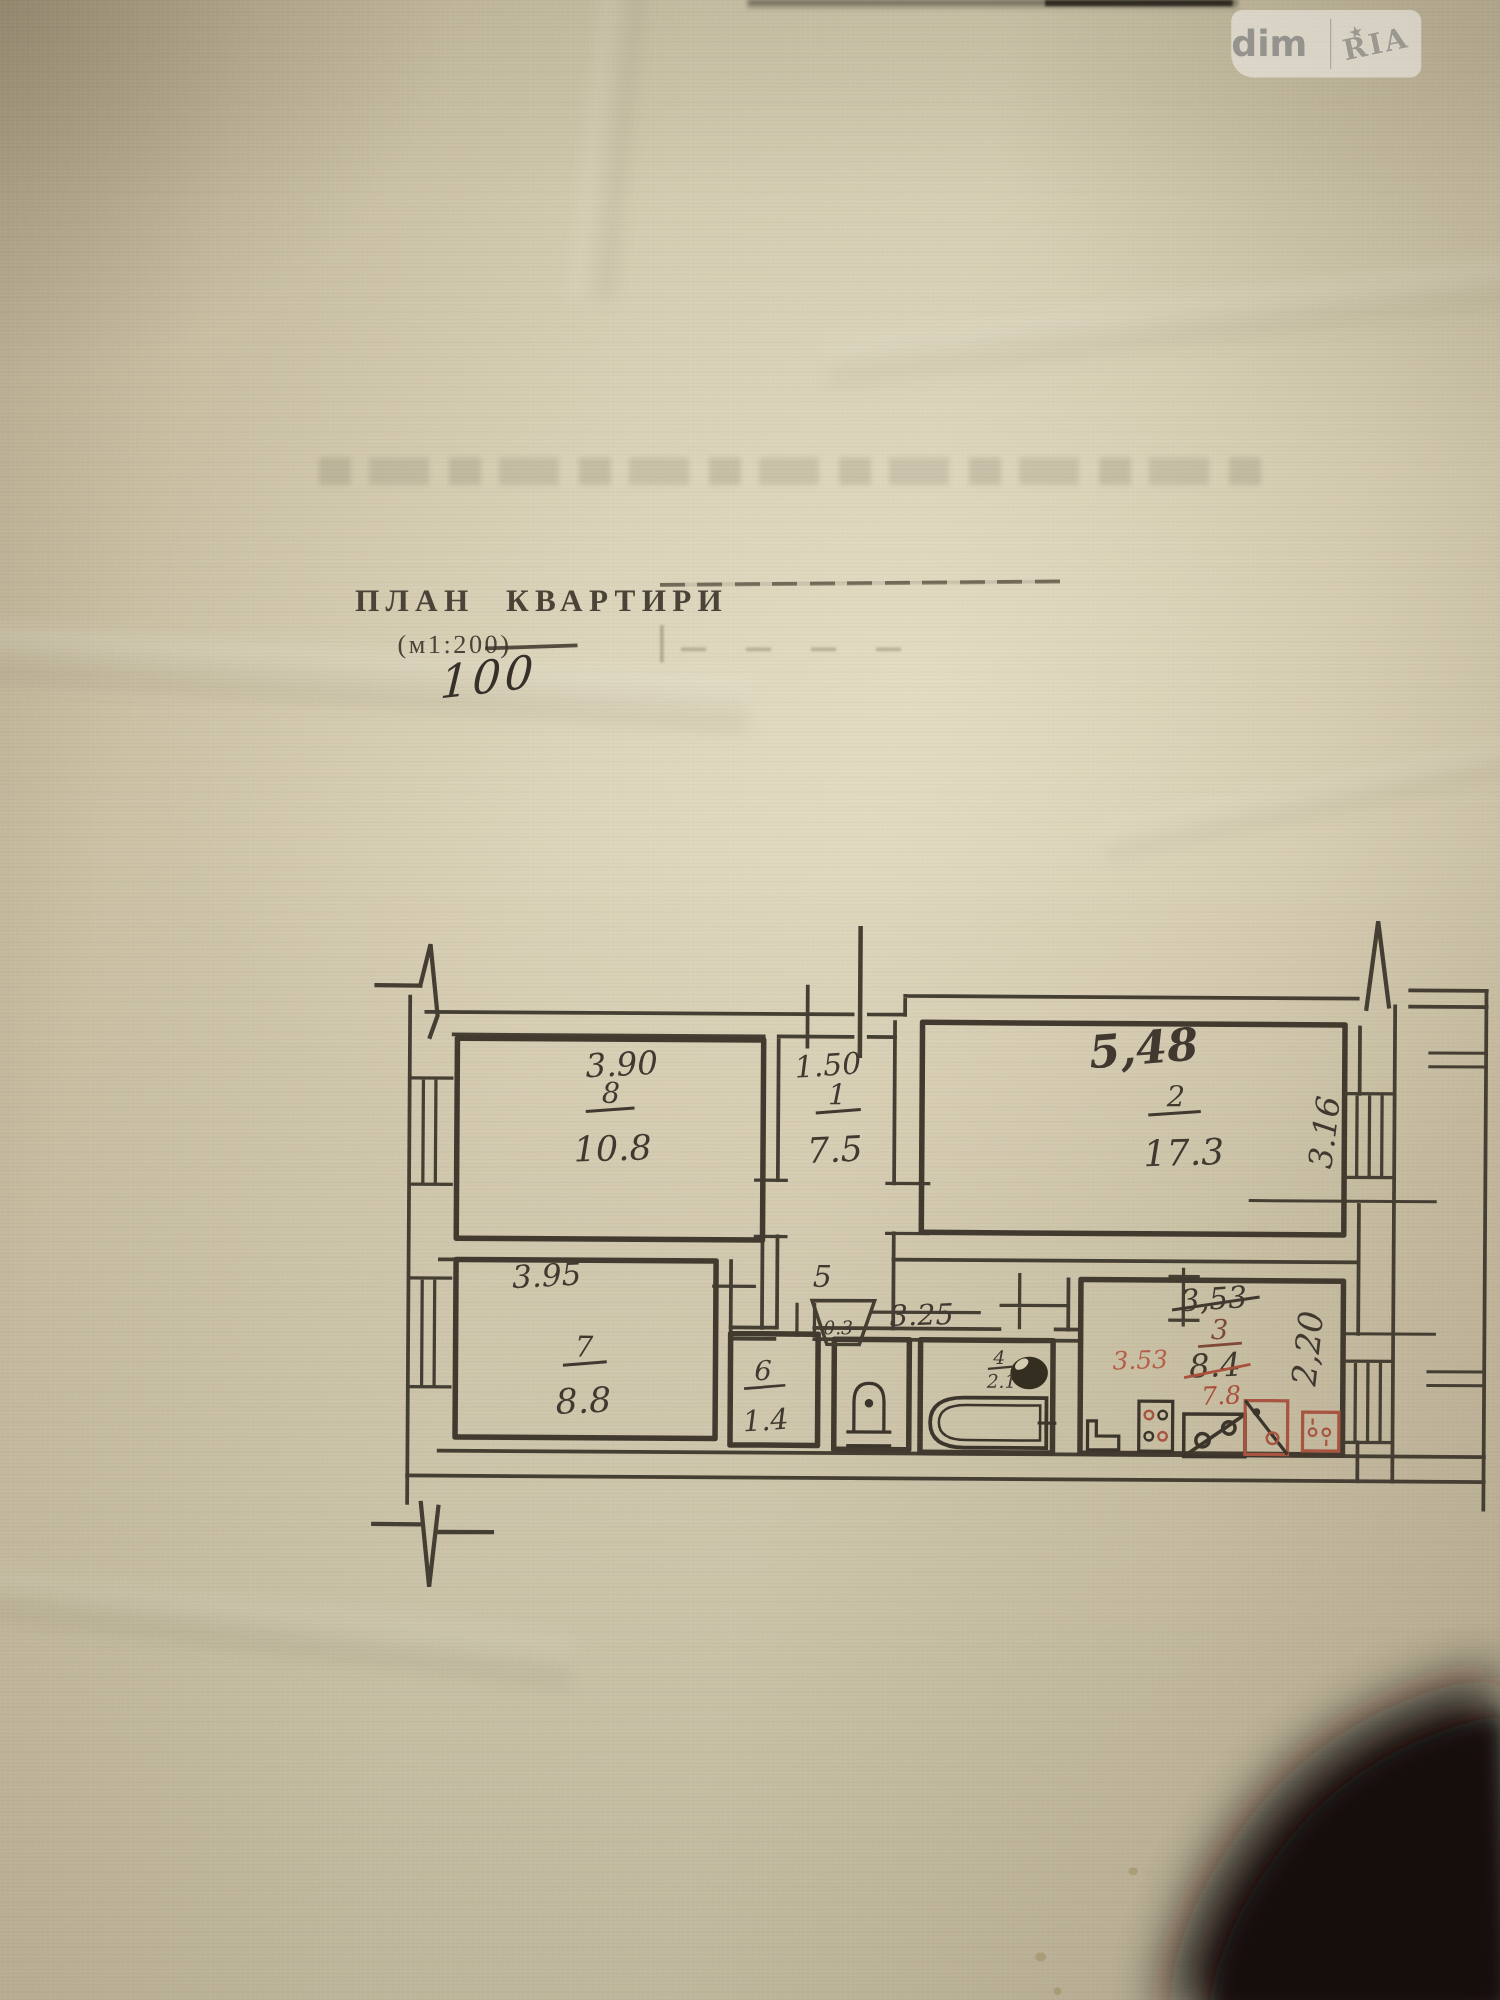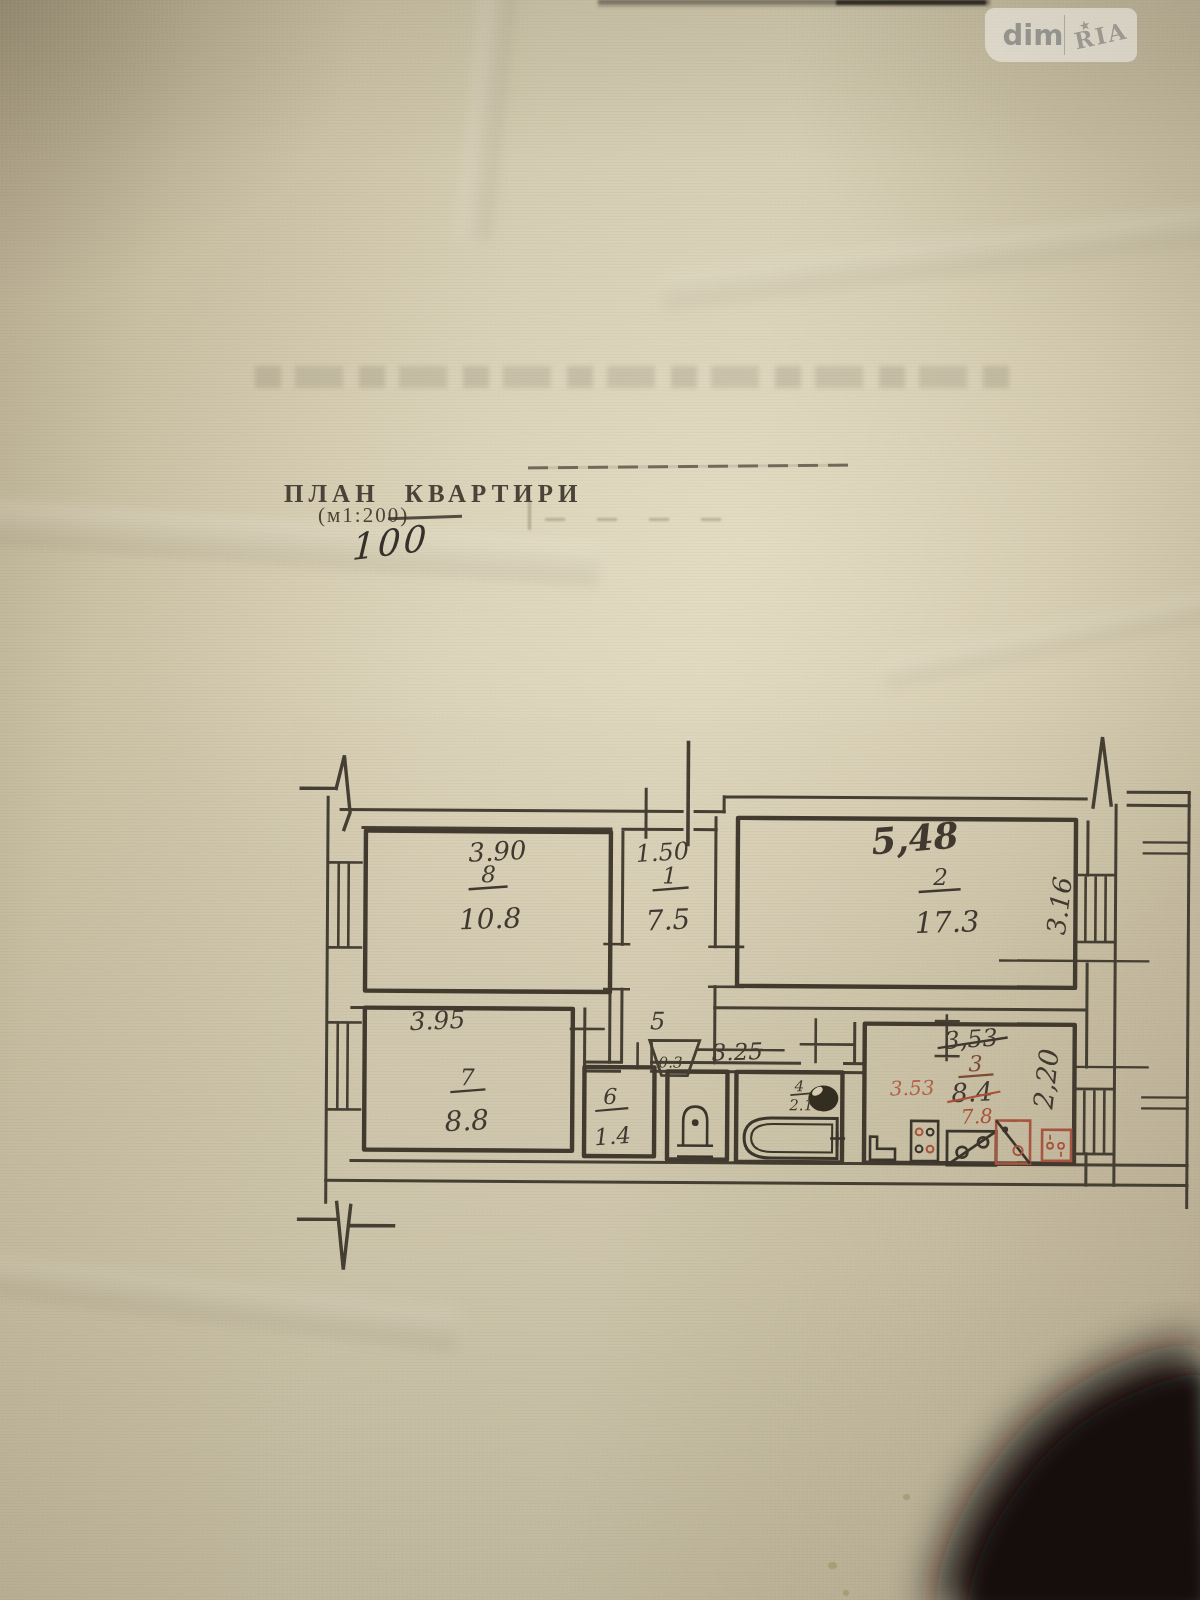--- a/index.html
+++ b/index.html
@@ -34,21 +34,21 @@
   .c5 { left:880px; top:620px; width:380px; height:30px; transform:rotate(-12deg);
         background:linear-gradient(180deg, rgba(255,255,250,0.12), rgba(90,80,60,0.08)); filter:blur(6px); }
   .faded-row { position:absolute; left:255px; top:366px; width:760px; height:22px; opacity:0.16; filter:blur(2px);
         background:repeating-linear-gradient(90deg, #5b5243 0 26px, transparent 26px 40px, #6a6152 40px 88px, transparent 88px 104px); }
   .top-sliver { position:absolute; left:598px; top:0; width:392px; height:8px;
         background:linear-gradient(180deg, rgba(22,17,12,0.62), rgba(22,17,12,0)); filter:blur(1.5px); }
   .top-sliver2 { position:absolute; left:836px; top:0; width:150px; height:5px;
         background:rgba(18,14,10,0.72); filter:blur(1px); }
 
   
-  .title { position:absolute; left:284px; top:480px; color:#4b4337; font-weight:bold;
+  .title { position:absolute; left:284px; top:468px; color:#4b4337; font-weight:bold;
         font-size:25px; letter-spacing:5px; word-spacing:14px; filter:blur(0.4px); white-space:nowrap; }
   .blank-line-1 { position:absolute; left:528px; top:465px; width:320px; height:3px; transform:rotate(-0.5deg);
         opacity:0.75; filter:blur(0.6px);
         background:repeating-linear-gradient(90deg, #4e4537 0 20px, rgba(78,69,55,0.18) 20px 30px); }
   .scale-row { position:absolute; left:318px; top:503px; color:#4b4337; font-size:21px;
         letter-spacing:2px; filter:blur(0.4px); white-space:nowrap; }
   .scale-ratio { }
   .scale-strike { position:absolute; left:388px; top:516px; width:74px; height:3px;
         background:#3c342a; transform:rotate(-2deg); opacity:0.85; }
   .scale-corr { position:absolute; left:352px; top:522px; font-family:"DejaVu Serif", serif; font-style:italic;
@@ -56,21 +56,21 @@
   .blank-line-2 { position:absolute; left:528px; top:500px; width:206px; height:30px; opacity:0.30; filter:blur(1px);
         border-left:3px solid #4e4537;
         background:repeating-linear-gradient(90deg, transparent 0 14px, #5b5243 14px 34px, transparent 34px 52px) 0 18px / 100% 3px no-repeat; }
 
   
   svg.plan { position:absolute; left:0; top:0; }
 
   
   .wm { position:absolute; left:985px; top:8px; width:152px; height:54px; opacity:0.88;
         background:rgba(255,255,255,0.52); border-radius:9px 9px 9px 18px; display:flex; align-items:center; }
-  .wm-left { flex:1 1 52%; text-align:right; font-family:"DejaVu Sans", sans-serif; font-weight:bold;
+  .wm-left { flex:1 1 52%; text-align:left; font-family:"DejaVu Sans", sans-serif; font-weight:bold;
         font-size:29px; color:#8f8f8d; }
   .wm-div { width:1px; height:40px; background:rgba(140,140,138,0.65); }
   .wm-right { flex:1 1 48%; position:relative; text-align:center; }
   .wm-ria { display:inline-block; transform:rotate(-12deg); font-family:"DejaVu Serif", serif; font-weight:bold;
         font-size:23px; letter-spacing:2px; color:#98968f; text-shadow:0 0 1px rgba(255,255,255,0.6); }
   .wm-star { position:absolute; left:14px; top:-4px; font-size:13px; color:#98968f; transform:rotate(-15deg); }
 
   
   .speck { position:absolute; border-radius:50%; background:#9a8a5a; opacity:0.5; }
 </style>

